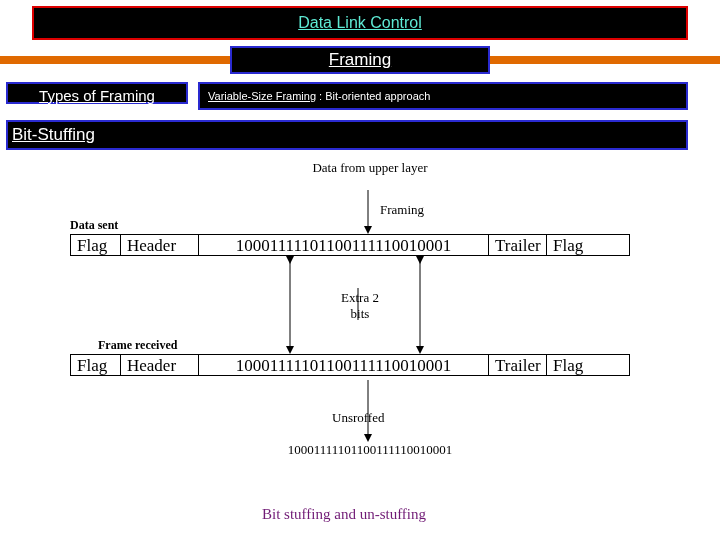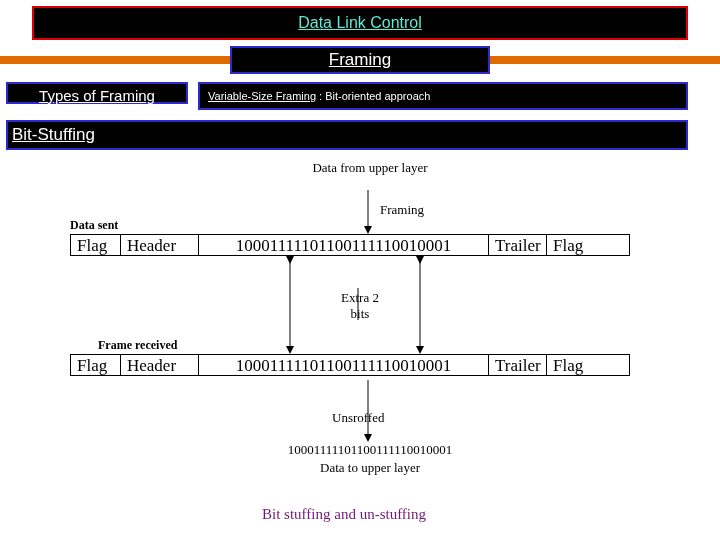--- a/index.html
+++ b/index.html
@@ -149,21 +149,20 @@
   <div class="frame-row" style="left:0px; top:194px; width:560px;">
     <div class="cell" style="width:50px;">Flag</div>
     <div class="cell" style="width:78px;">Header</div>
     <div class="cell" style="width:290px; text-align:center;">10001111101100111110010001</div>
     <div class="cell" style="width:58px;">Trailer</div>
     <div class="cell" style="width:50px;">Flag</div>
   </div>
 
   <div class="d-label" style="left:262px; top:250px;">Unsroffed</div>
   <div class="d-label" style="left:200px; top:282px; width:200px;">10001111101100111110010001</div>
-  <div class="d-label" style="left:220px; top:300px; width:160px;">Data to upper layer</div>
 
   <svg class="arrows" width="580" height="330">
     <defs>
       <marker id="ah" markerWidth="8" markerHeight="8" refX="4" refY="4" orient="auto">
         <path d="M0,0 L8,4 L0,8 z" fill="#000"></path>
       </marker>
     </defs>
 
     <line x1="298" y1="30" x2="298" y2="70" stroke="#000" stroke-width="1" marker-end="url(#ah)"></line>
 

